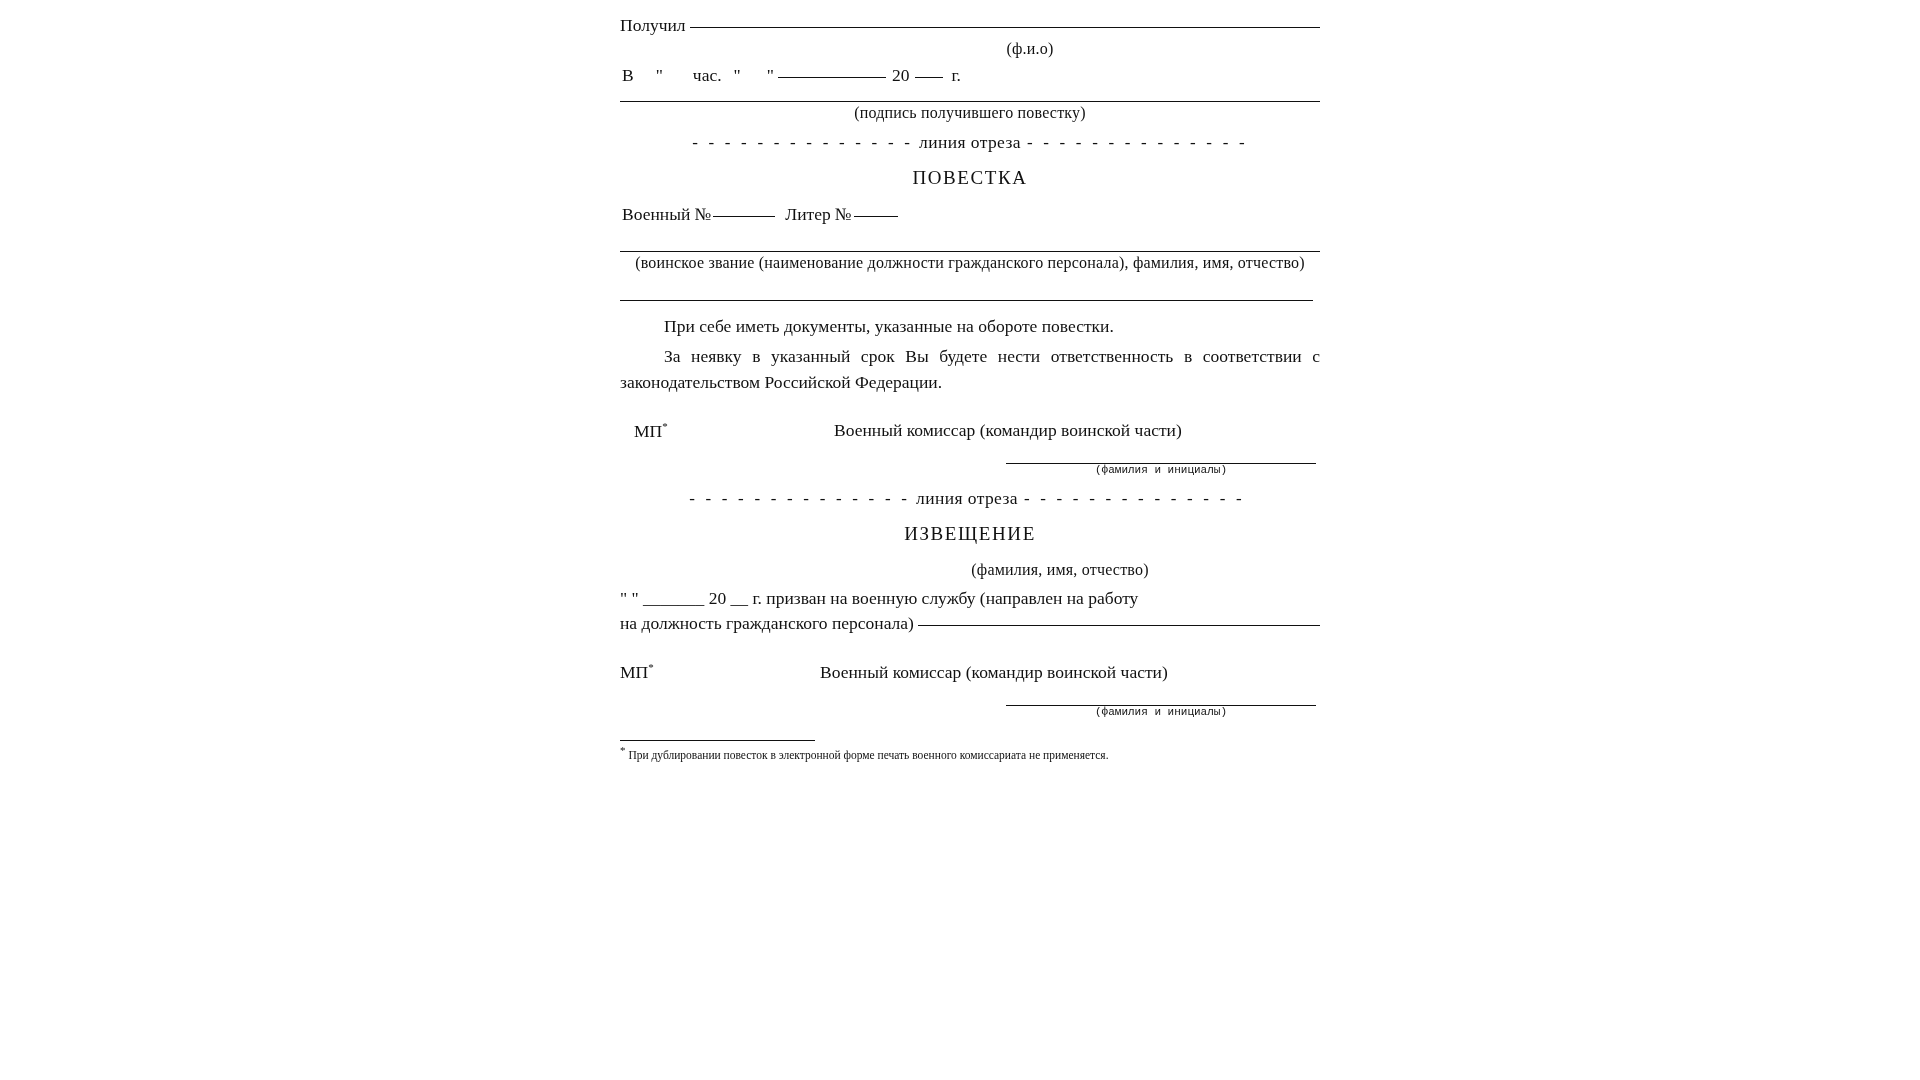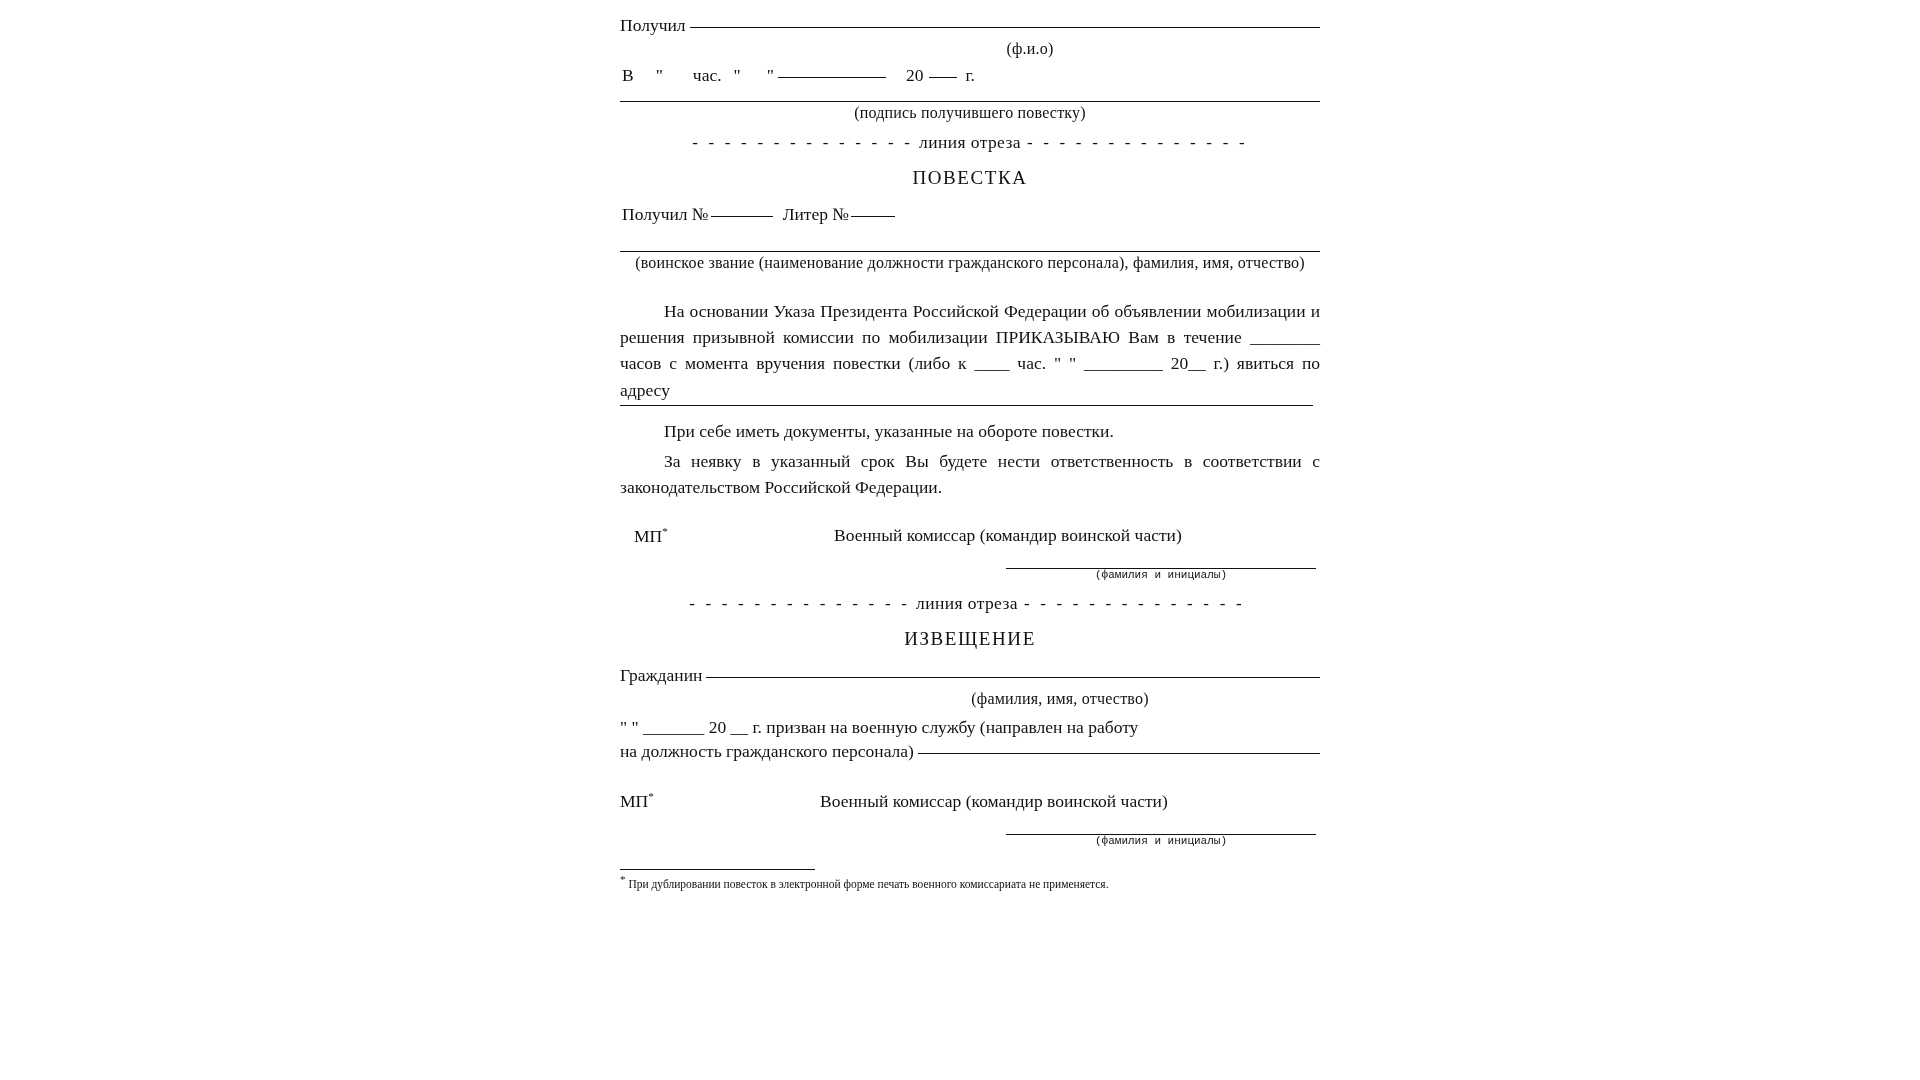--- a/index.html
+++ b/index.html
@@ -141,21 +141,21 @@
     <span class="lbl">В</span>
     <span style="width:22px;"></span>
     <span class="lbl">"</span>
     <span style="width:30px;"></span>
     <span class="lbl">час.</span>
     <span style="width:12px;"></span>
     <span class="lbl">"</span>
     <span style="width:26px;"></span>
     <span class="lbl">"</span>
     <span class="fill-fixed" style="width:108px;margin-left:4px;"></span>
-    <span class="lbl" style="margin-left:20px;">20</span>
+    <span class="lbl" style="margin-left:6px;">20</span>
     <span class="fill-fixed" style="width:28px;margin-left:6px;"></span>
     <span class="lbl" style="margin-left:8px;">г.</span>
   </div>
 
   <div class="gap-m"></div>
 
   <div class="fullrule"></div>
   <div class="caption">(подпись получившего повестку)</div>
 
   <div style="height:10px"></div>
@@ -166,34 +166,33 @@
     <span class="dashes">- - - - - - - - - - - - - -</span>
   </div>
 
   <div style="height:14px"></div>
 
   <div class="title">ПОВЕСТКА</div>
 
   <div style="height:14px"></div>
 
   <div class="row" style="margin-left:2px;">
-    <span class="lbl">Получил №</span>
+    <span class="lbl">Военный №</span>
     <span class="fill-fixed" style="width:62px;margin-left:2px;"></span>
     <span class="lbl" style="margin-left:10px;">Литер №</span>
     <span class="fill-fixed" style="width:44px;margin-left:2px;"></span>
   </div>
 
   <div class="gap-l"></div>
 
   <div class="fullrule"></div>
   <div class="caption">(воинское звание (наименование должности гражданского персонала), фамилия, имя, отчество)</div>
 
   <div style="height:26px"></div>
 
-  <div class="para indent">На основании Указа Президента Российской Федерации об объявлении мобилизации и решения призывной комиссии по мобилизации ПРИКАЗЫВАЮ Вам в течение ________ часов с момента вручения повестки (либо к ____ час. "   " _________ 20__ г.) явиться по адресу</div>
   <div class="fullrule" style="margin-top:2px; width:99%;"></div>
 
   <div style="height:12px"></div>
 
   <div class="para indent">При себе иметь документы, указанные на обороте повестки.</div>
 
   <div style="height:4px"></div>
 
   <div class="para indent">За неявку в указанный срок Вы будете нести ответственность в соответствии с законодательством Российской Федерации.</div>
 
@@ -217,24 +216,20 @@
     <span class="dashes">- - - - - - - - - - - - - -</span>
   </div>
 
   <div style="height:14px"></div>
 
   <div class="title">ИЗВЕЩЕНИЕ</div>
 
   <div style="height:14px"></div>
 
 
-  <div class="row">
-    <span class="lbl">Гражданин</span>
-    <span class="fill"></span>
-  </div>
   <div class="caption" style="margin-left:180px;">(фамилия, имя, отчество)</div>
 
   <div class="gap-s"></div>
 
   <div class="para">"    " _______ 20 __ г. призван на военную службу (направлен на работу</div>
 
   <div class="row">
     <span class="lbl">на должность гражданского персонала)</span>
     <span class="fill"></span>
   </div>

